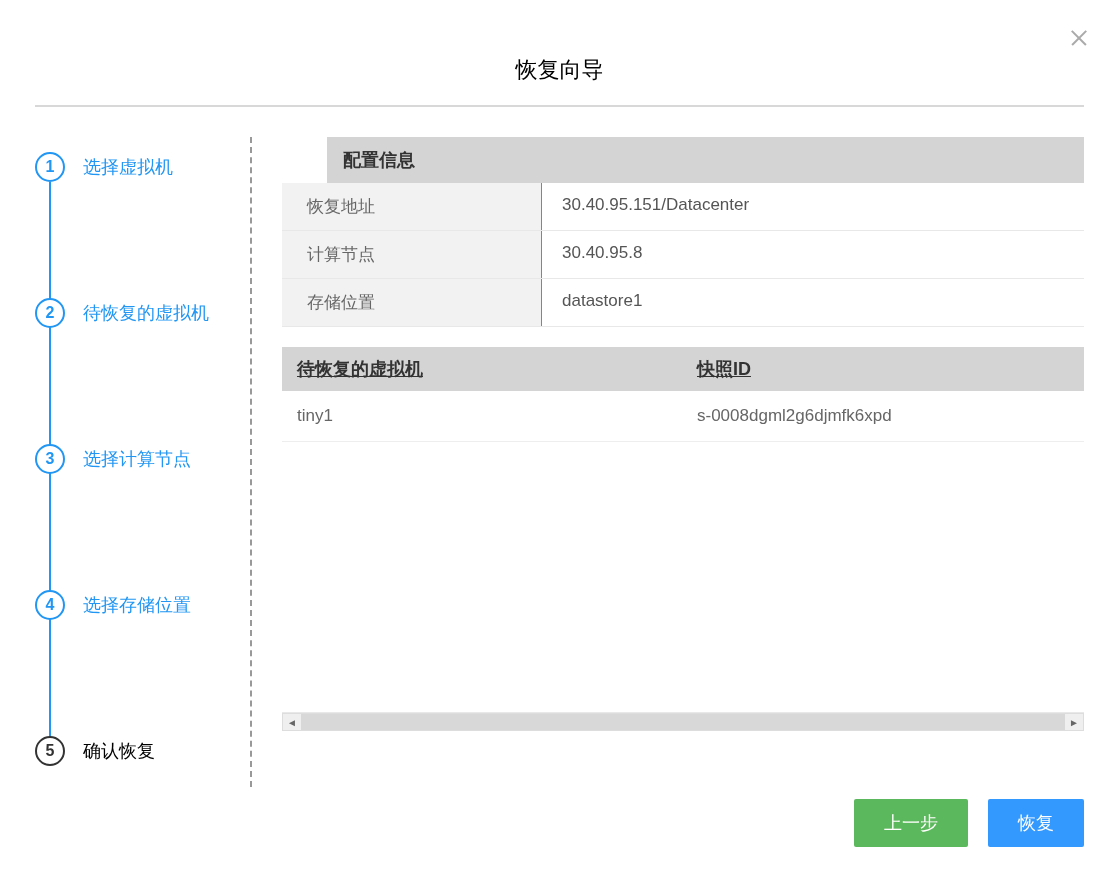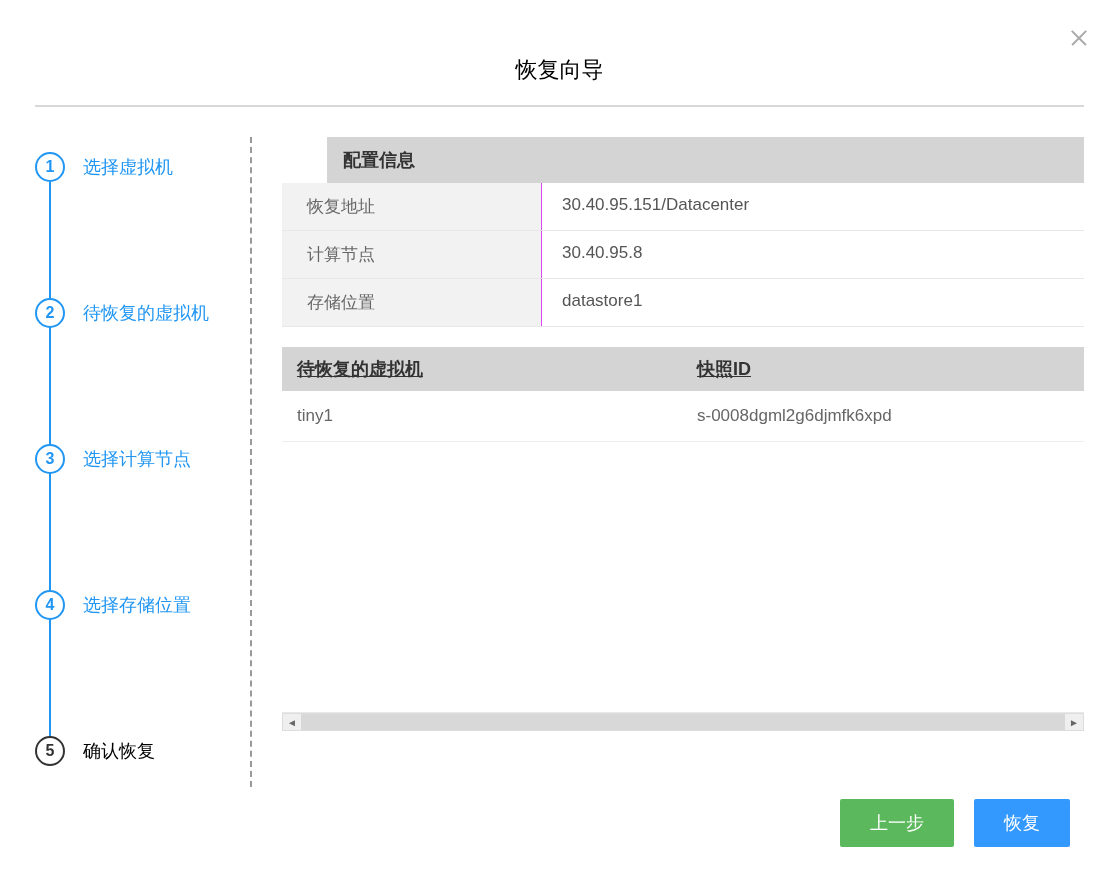--- a/index.html
+++ b/index.html
@@ -183,21 +183,21 @@
   font-size: 10px;
 }
 .hscroll-track {
   flex: 1;
   height: 16px;
   background: #d8d8d8;
 }
 .footer {
   position: absolute;
   bottom: 30px;
-  right: 49px;
+  right: 35px;
   display: flex;
   gap: 20px;
 }
 .btn {
   padding: 12px 30px;
   font-size: 18px;
   color: #fff;
   border: none;
   cursor: pointer;
   border-radius: 2px;

